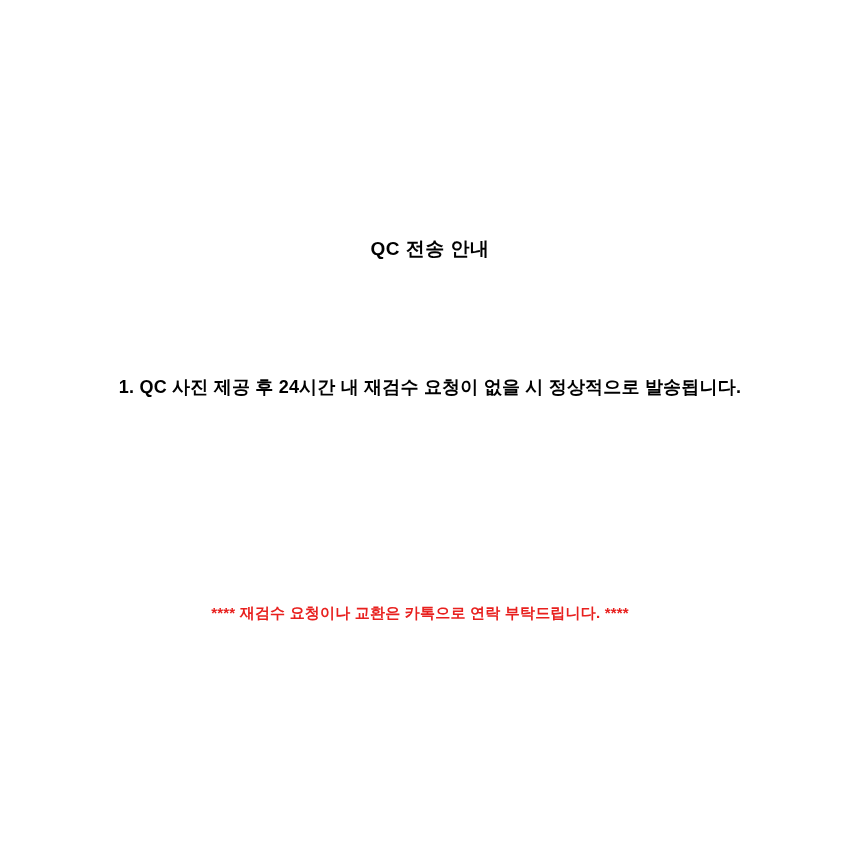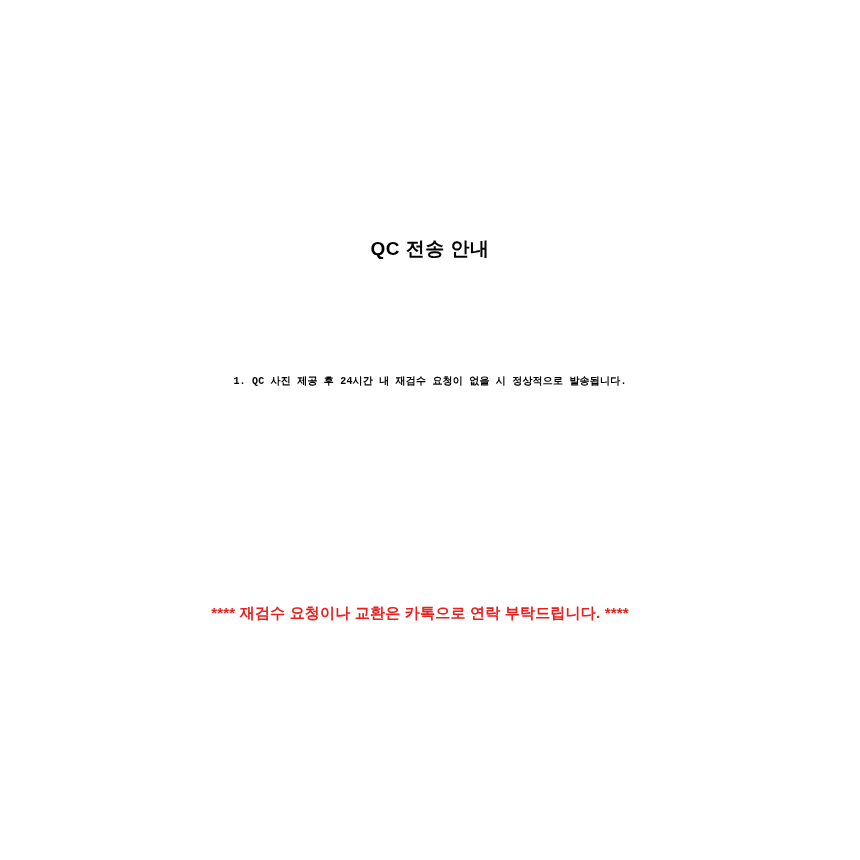--- a/index.html
+++ b/index.html
@@ -32,28 +32,27 @@
     color: #000000;
   }
   .notice-list {
     position: absolute;
     top: 374px;
     left: 60px;
     width: 740px;
   }
   .notice-item {
     text-align: center;
-    font-size: 10px;
+    font-size: 18px;
     font-weight: bold;
     line-height: 1.55;
     letter-spacing: 0.2px;
     color: #000000;
     margin-bottom: 22px;
     word-break: keep-all;
-    font-family: Liberation Mono, monospace;
   }
   .notice-item .num {
     display: inline;
   }
   .footer-note {
     position: absolute;
     top: 604px;
     left: 0;
     width: 840px;
     text-align: center;

